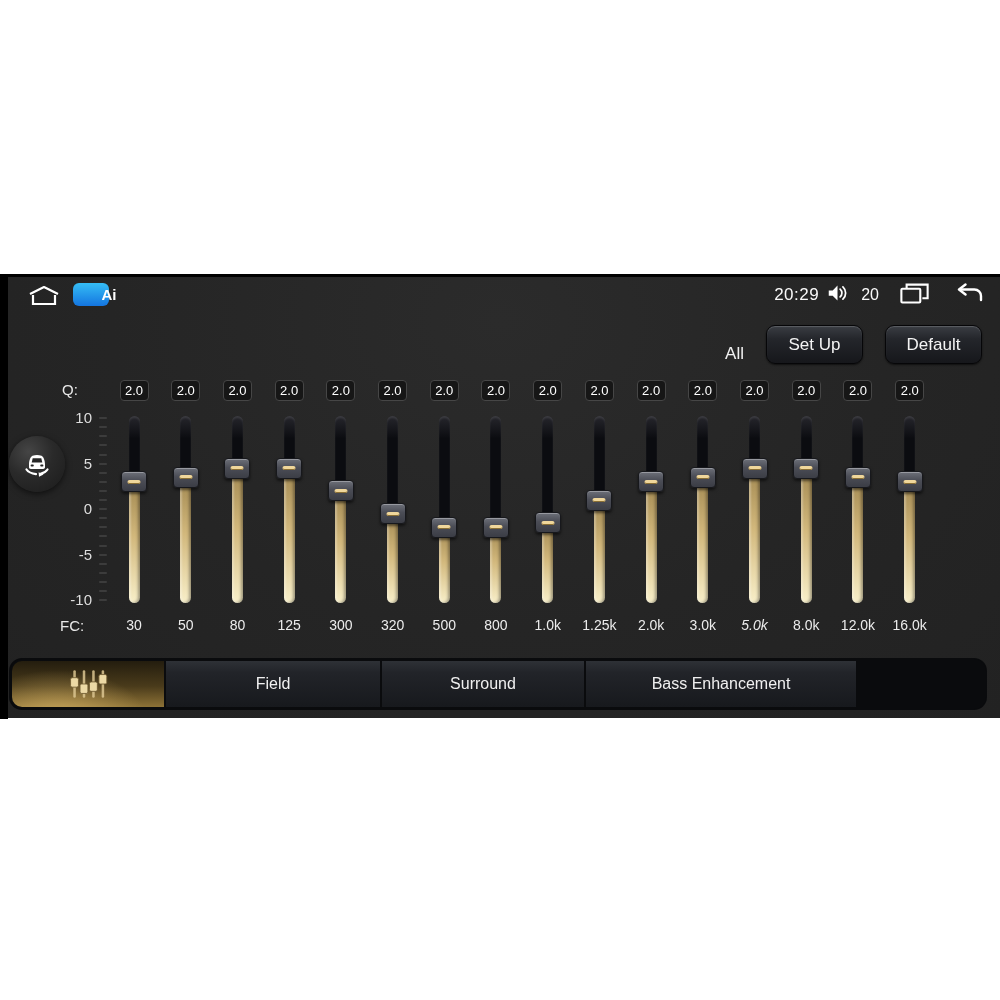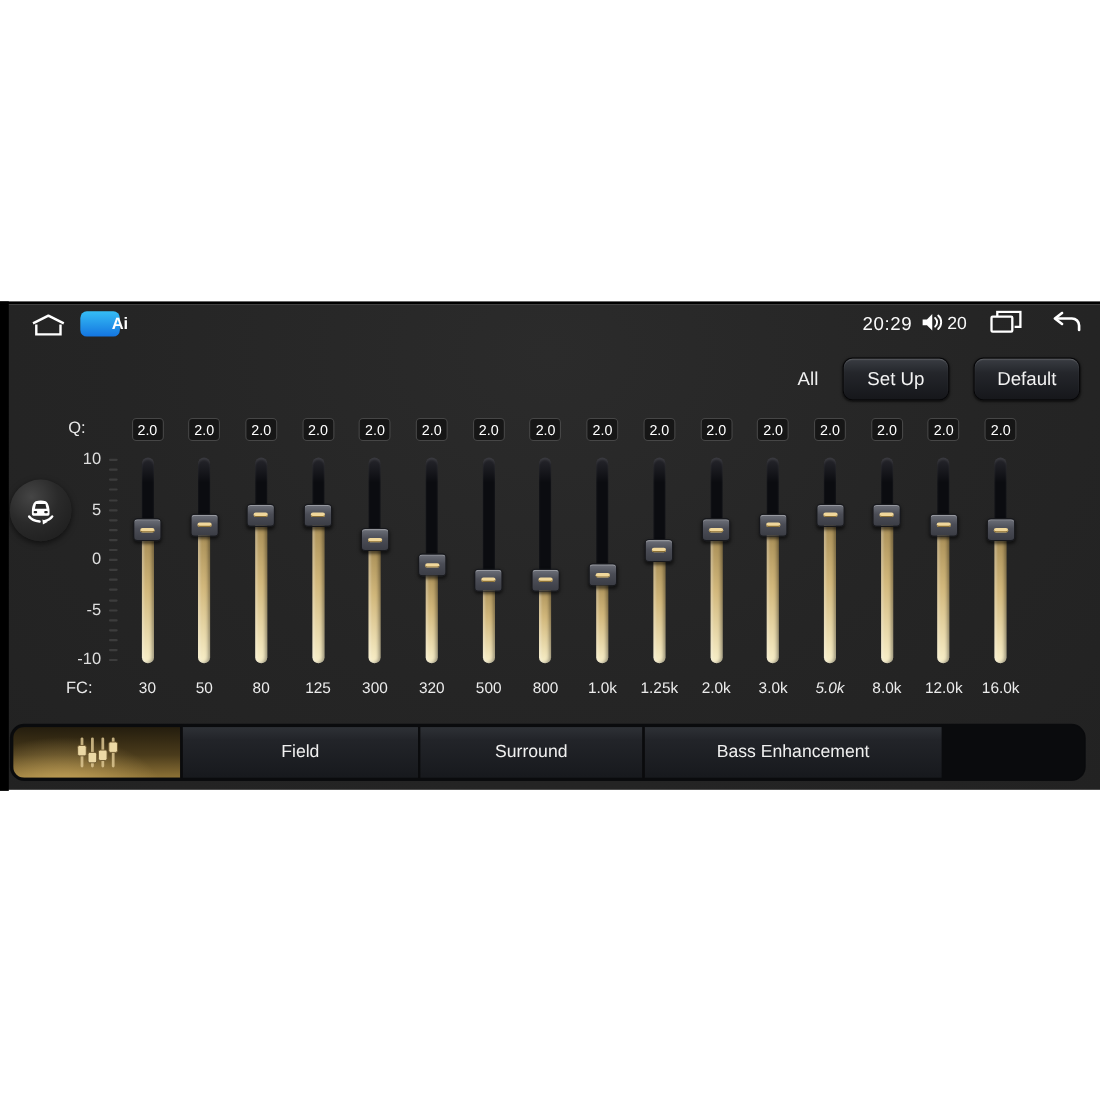--- a/index.html
+++ b/index.html
@@ -13,31 +13,31 @@
            background: radial-gradient(ellipse at 50% 10%, #2b2b2b 0%, #252525 55%, #222 100%); color:#f2f2f2; }
 
   
   .statusbar { position:absolute; left:0; top:0; width:100%; height:34px; }
   .home-btn { position:absolute; left:26px; top:8px; width:36px; height:22px; cursor:pointer; }
   .ai-btn { position:absolute; left:73px; top:6px; width:23px; height:23px; border-radius:6px;
             background:linear-gradient(180deg,#35bdf5,#1475e0); display:flex; align-items:center; justify-content:center;
             color:#fff; font-size:15px; font-weight:bold;padding-left:36px; }
   .status-right { position:absolute; right:16px; top:5px; height:26px; display:flex; align-items:center; }
   .status-time { font-size:17px; color:#fafafa; letter-spacing:.5px; }
-  .status-vol { font-size:16px; color:#fafafa; margin-left:3px; }
+  .status-vol { font-size:16px; color:#fafafa; margin-left:13px; }
   .spk { margin-left:8px; }
   .recents { margin-left:20px; cursor:pointer; }
   .backbtn { margin-left:24px; cursor:pointer; }
 
   
   .preset-pill { position:absolute; left:33px; top:48px; width:114px; height:38px; border-radius:19px;
                  background:#141517; border:1px solid #2d2e32; box-shadow:inset 0 0 8px rgba(0,0,0,.8);
                  display:flex; align-items:center; justify-content:center; gap:12px; cursor:pointer; }
   .preset-pill span { font-size:18px; color:#f5f5f5; }
-  .header-right { position:absolute; right:18px; top:48px; display:flex; align-items:center; gap:22px; }
+  .header-right { position:absolute; right:18px; top:48px; display:flex; align-items:flex-end; gap:22px; }
   .all-label { font-size:17px; color:#f0f0f0; cursor:pointer; }
   .hbtn { width:97px; height:39px; border-radius:9px; border:1px solid #060608;
           background:linear-gradient(180deg,#3a3d43 0%, #24262b 35%, #16171b 100%);
           box-shadow:inset 0 1px 1px rgba(255,255,255,.18), 0 1px 2px rgba(0,0,0,.6);
           color:#f3f3f3; font-size:17px; display:flex; align-items:center; justify-content:center; cursor:pointer; }
 
   
   .q-caption { position:absolute; left:62px; top:104px; font-size:15px; color:#e9e9e9; }
   .fc-caption { position:absolute; left:60px; top:340px; font-size:15px; color:#e9e9e9; }
   .axis-label { position:absolute; width:52px; left:40px; height:18px; line-height:18px;

